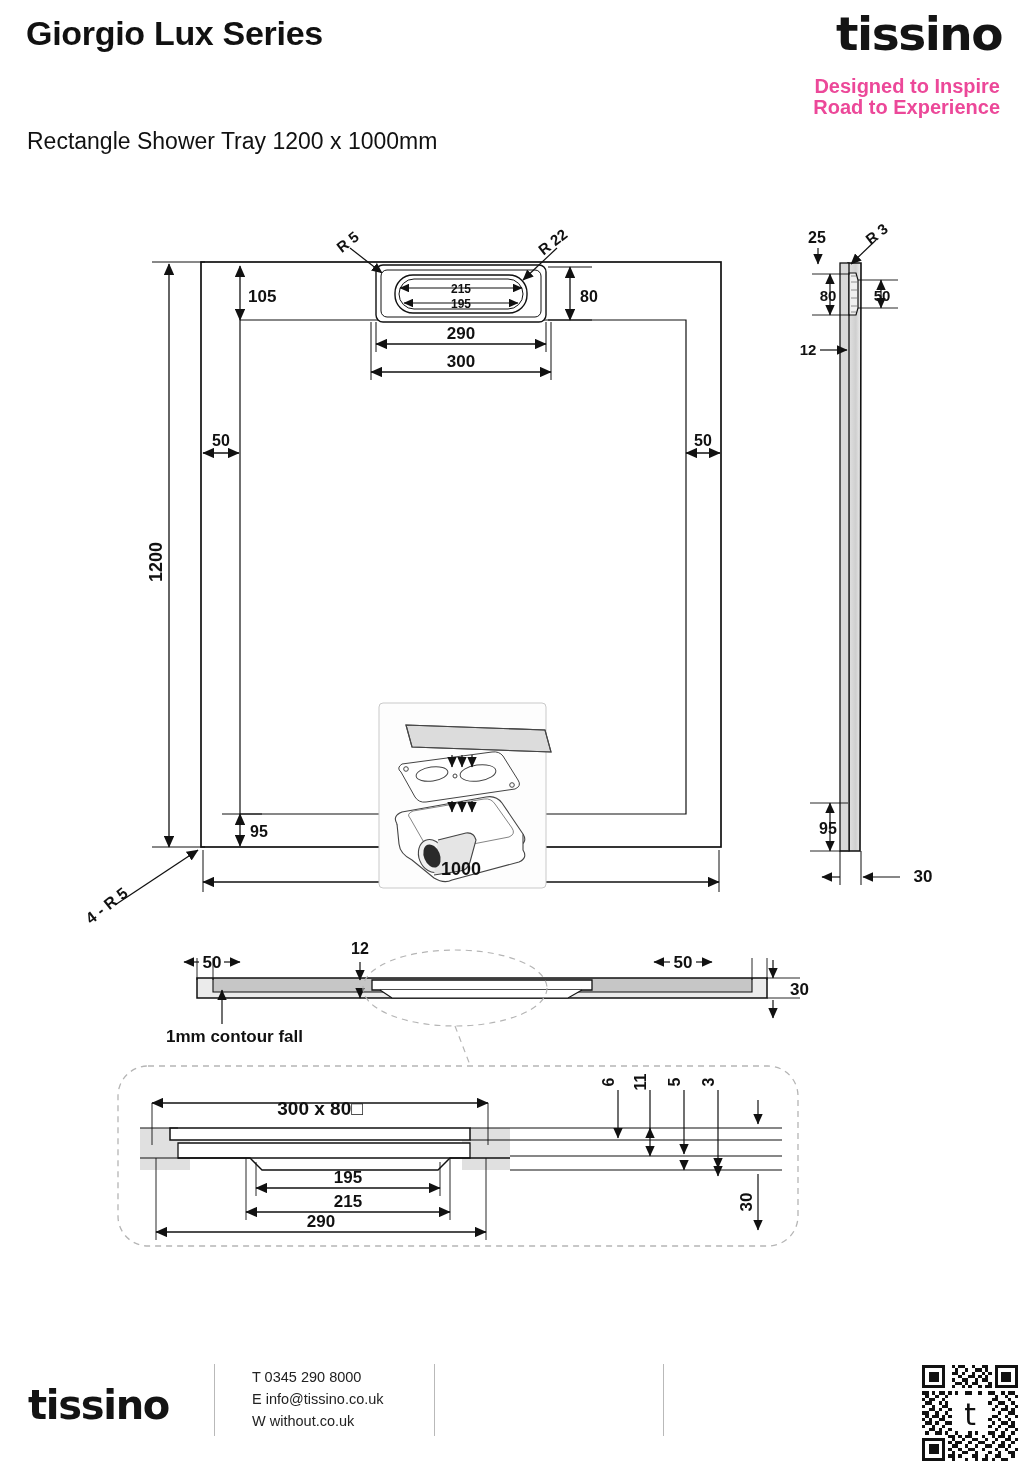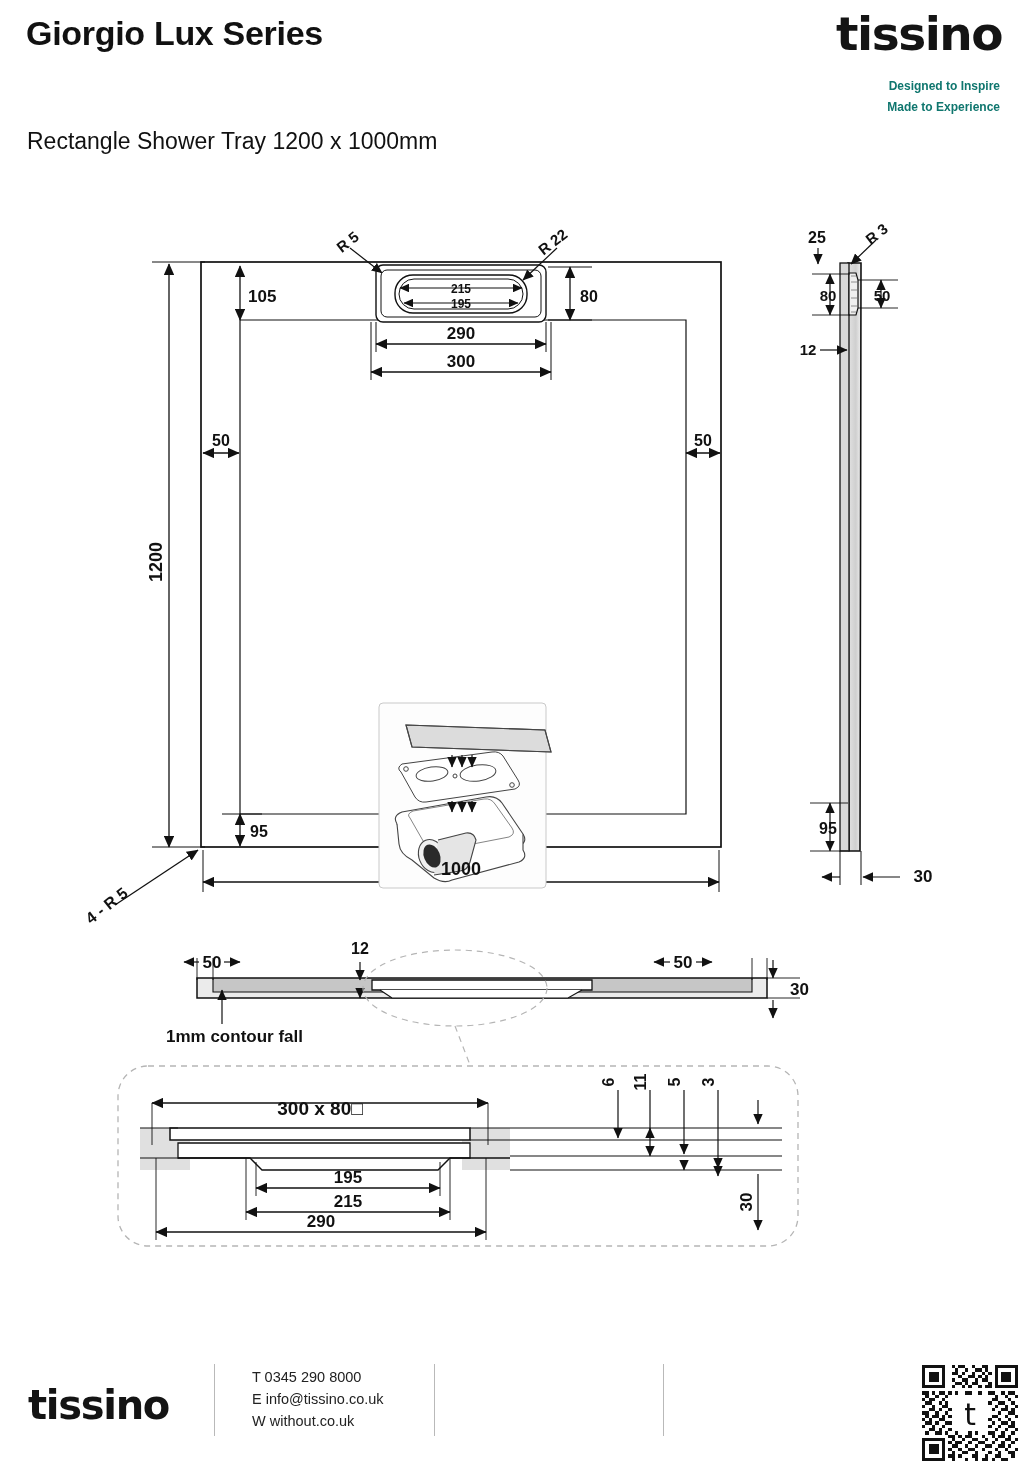--- a/index.html
+++ b/index.html
@@ -25,22 +25,22 @@
     font-size:23px;font-weight:400;color:#111;white-space:nowrap;margin-top:48px;
   }
   .brand-logo{
     position:absolute;right:22px;top:6px;
     font-size:47px;font-weight:600;letter-spacing:-1.5px;
     color:#141414;white-space:nowrap;
     font-family:"DejaVu Sans", sans-serif;
   }
   .tagline{
     position:absolute;right:24px;top:76px;
-    font-size:12px;font-weight:bold;line-height:21px;
-    color:#0f766e;text-align:right;white-space:nowrap;
+    font-size:20px;font-weight:bold;line-height:21px;
+    color:#ec4899;text-align:right;white-space:nowrap;
   }
 
   
   .drawing{position:absolute;left:0;top:140px;width:1024px;height:1190px;}
   .drawing svg{display:block;}
 
   
   .footer{position:absolute;left:0;top:1352px;width:1024px;height:120px;}
   .footer-logo{
     position:absolute;left:28px;top:30px;
@@ -55,21 +55,21 @@
 <body>
 
 <div class="page">
 
   <div class="header">
     <div class="title">Giorgio Lux Series</div>
     <div class="subtitle">Rectangle Shower Tray 1200 x 1000mm</div>
     <div class="brand-logo">tissino</div>
     <div class="tagline">
       <div>Designed to Inspire</div>
-      <div>Made to Experience</div>
+      <div>Road to Experience</div>
     </div>
   </div>
 
   <div class="drawing">
   <svg width="1024" height="1190" viewBox="0 0 1024 1190" xmlns="http://www.w3.org/2000/svg">
     <defs>
       <marker id="ah" markerWidth="9" markerHeight="8" refX="8.5" refY="4" orient="auto">
         <path d="M0,0 L9,4 L0,8 z" fill="#111"></path>
       </marker>
       <marker id="ahs" markerWidth="9" markerHeight="8" refX="0.5" refY="4" orient="auto">

